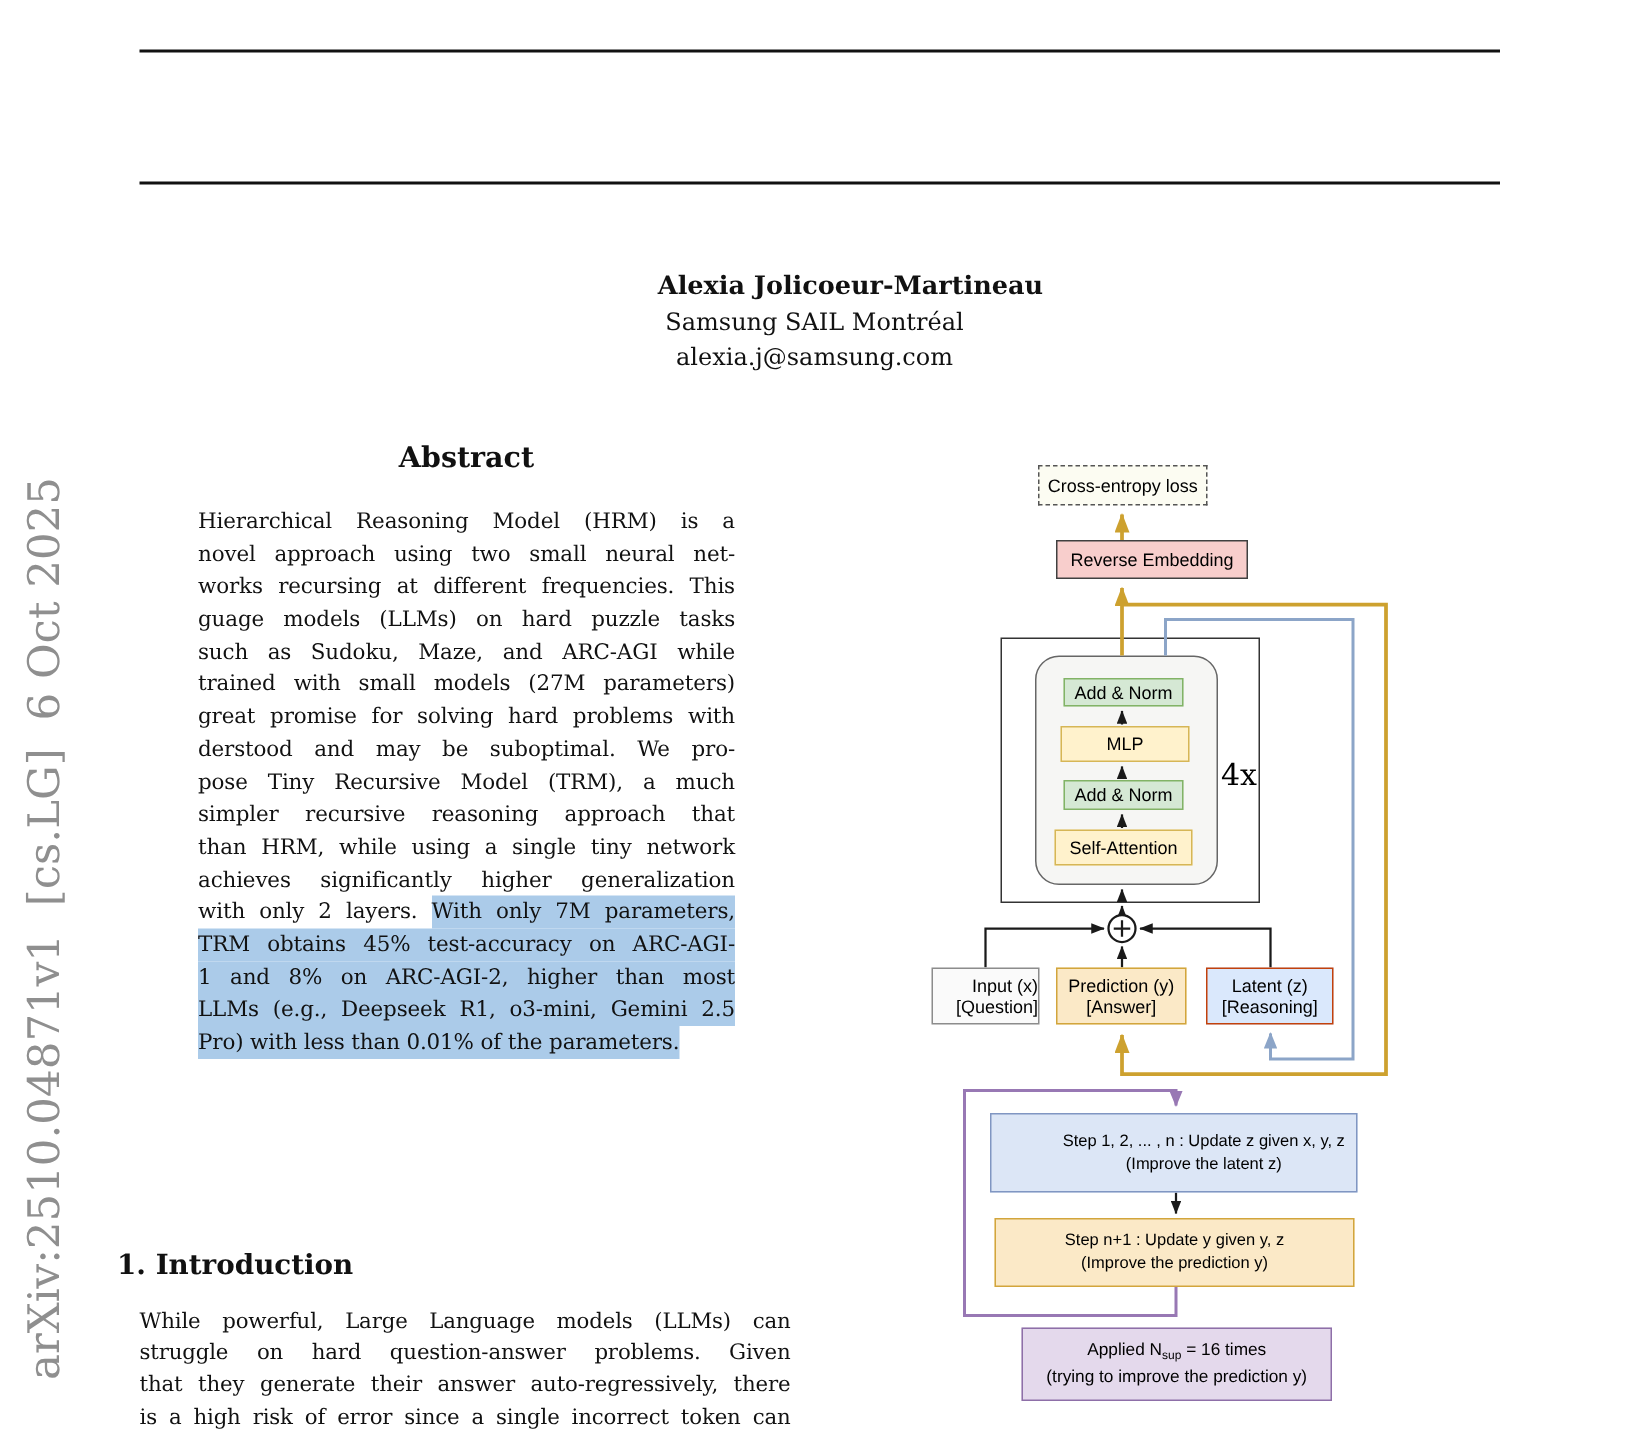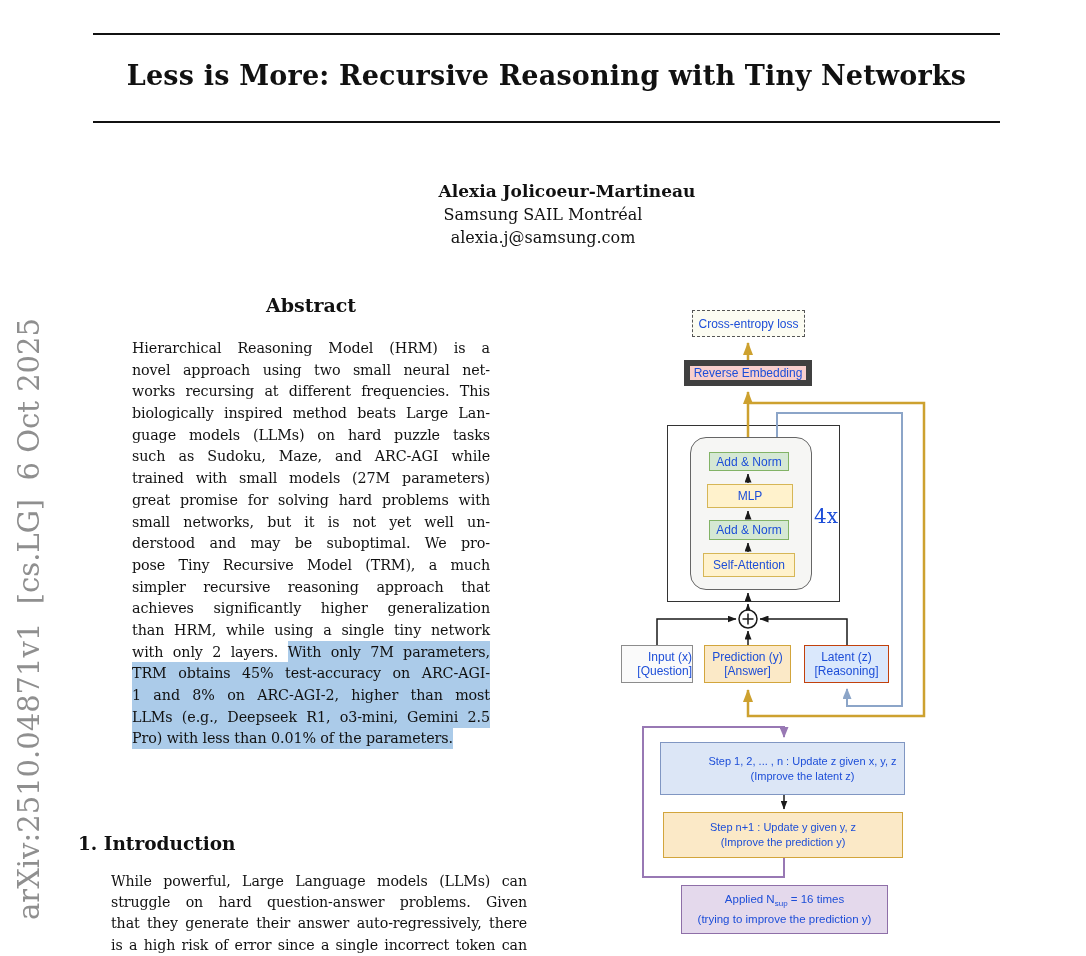--- a/index.html
+++ b/index.html
@@ -15,80 +15,77 @@
          writing-mode:vertical-rl;transform:rotate(180deg);
          font-size:29px;color:#8f8f8f;white-space:pre;text-align:center;}
   .abs-head{position:absolute;left:132px;top:294px;width:358px;text-align:center;
             font-size:19px;font-weight:bold;}
   .abstract{position:absolute;left:132px;top:338px;width:358px;font-size:14.3px;letter-spacing:-0.1px;}
   .abs-line{height:21.7px;line-height:21.7px;text-align:justify;text-align-last:justify;white-space:nowrap;}
   .abs-line.last{text-align-last:auto;}
   .hl{background:#abcbe9;padding:3px 0;}
   .intro-head{position:absolute;left:78px;top:833px;font-size:18.5px;font-weight:bold;}
   .intro{position:absolute;left:93px;top:871px;width:434px;font-size:14.2px;letter-spacing:-0.1px;}
-  .intro .abs-line{height:21.2px;line-height:21.2px;margin-left:18px;}
+  .intro .abs-line{height:21.2px;line-height:21.2px;}
   
   .figure{position:absolute;left:560px;top:280px;width:526px;height:676px;
-          font-family:"Liberation Sans",sans-serif;color:#1d4ed8;}
+          font-family:"Liberation Sans",sans-serif;color:#000000;}
   .figure svg{position:absolute;left:0;top:0;z-index:2;}
   .fig-box{position:absolute;box-sizing:border-box;display:flex;flex-direction:column;
            align-items:center;justify-content:center;text-align:center;z-index:3;
            font-size:12px;line-height:14px;}
   .outer-box{position:absolute;left:107px;top:145px;width:173px;height:177px;
              border:1.5px solid #333;box-sizing:border-box;z-index:0;}
   .inner-box{position:absolute;left:130px;top:157px;width:122px;height:153px;
              background:#f6f6f4;border:1px solid #666;border-radius:16px;box-sizing:border-box;z-index:1;}
   .dashed{border:1.5px dashed #555;background:#fcfcf2;}
-  .pink{background:#f8cecc;border:6px solid #404040;}
+  .pink{background:#f8cecc;border:1px solid #404040;margin-left:20px;}
   .green{background:#d5e8d4;border:1px solid #82b366;}
   .cream{background:#fff2cc;border:1px solid #d6b656;}
   .orange{background:#fbe9c7;border:1px solid #d2a53c;}
   .bluebx{background:#dae8fc;border:1px solid #c2410c;}
   .graybx{background:#fafafa;border:1px solid #8c8c8c;align-items:flex-end;}
   .stepz{background:#dce6f6;border:1.5px solid #8096c2;font-size:11px;line-height:15px;}
   .stepy{background:#fbe9c7;border:1.5px solid #d2a53c;font-size:11px;line-height:15px;}
   .applied{background:#e4d9ec;border:1.5px solid #8e6fa8;font-size:11.5px;line-height:15px;}
   .fourx{position:absolute;left:250px;top:224px;width:32px;height:26px;z-index:3;
          font-family:"DejaVu Serif",serif;font-size:20px;text-align:center;}
   sub.nsub{font-size:8px;}
 </style>
 </head>
 <body>
 
 <div class="page">
 
   <div class="rule" style="top:33px"></div>
-  <div class="title">Less is More: Recursive Reasoning with Tiny Networks</div>
   <div class="rule" style="top:121px"></div>
 
   <div class="authors">
     <div class="name">Alexia Jolicoeur-Martineau</div>
     <div class="aff">Samsung SAIL Montréal</div>
     <div class="email">alexia.j@samsung.com</div>
   </div>
 
   <div class="arxiv">arXiv:2510.04871v1  [cs.LG]  6 Oct 2025</div>
 
   <div class="abs-head">Abstract</div>
 
   <div class="abstract">
     <div class="abs-line"><span>Hierarchical Reasoning Model (HRM) is a</span></div>
     <div class="abs-line"><span>novel approach using two small neural net-</span></div>
     <div class="abs-line"><span>works recursing at different frequencies. This</span></div>
-    <div class="abs-line"><span>biologically inspired method beats Large Lan-</span></div>
     <div class="abs-line"><span>guage models (LLMs) on hard puzzle tasks</span></div>
     <div class="abs-line"><span>such as Sudoku, Maze, and ARC-AGI while</span></div>
     <div class="abs-line"><span>trained with small models (27M parameters)</span></div>
     <div class="abs-line"><span>great promise for solving hard problems with</span></div>
-    <div class="abs-line"><span>small networks, but it is not yet well un-</span></div>
     <div class="abs-line"><span>derstood and may be suboptimal.  We pro-</span></div>
     <div class="abs-line"><span>pose Tiny Recursive Model (TRM), a much</span></div>
     <div class="abs-line"><span>simpler recursive reasoning approach that</span></div>
+    <div class="abs-line"><span>than HRM, while using a single tiny network</span></div>
     <div class="abs-line"><span>achieves significantly higher generalization</span></div>
-    <div class="abs-line"><span>than HRM, while using a single tiny network</span></div>
     <div class="abs-line"><span>with only 2 layers. </span><span class="hl">With only 7M parameters,</span></div>
     <div class="abs-line"><span class="hl">TRM obtains 45% test-accuracy on ARC-AGI-</span></div>
     <div class="abs-line"><span class="hl">1 and 8% on ARC-AGI-2, higher than most</span></div>
     <div class="abs-line"><span class="hl">LLMs (e.g., Deepseek R1, o3-mini, Gemini 2.5</span></div>
     <div class="abs-line last"><span class="hl">Pro) with less than 0.01% of the parameters.</span></div>
   </div>
 
   <div class="intro-head">1. Introduction</div>
   <div class="intro">
     <div class="abs-line"><span>While powerful, Large Language models (LLMs) can</span></div>

